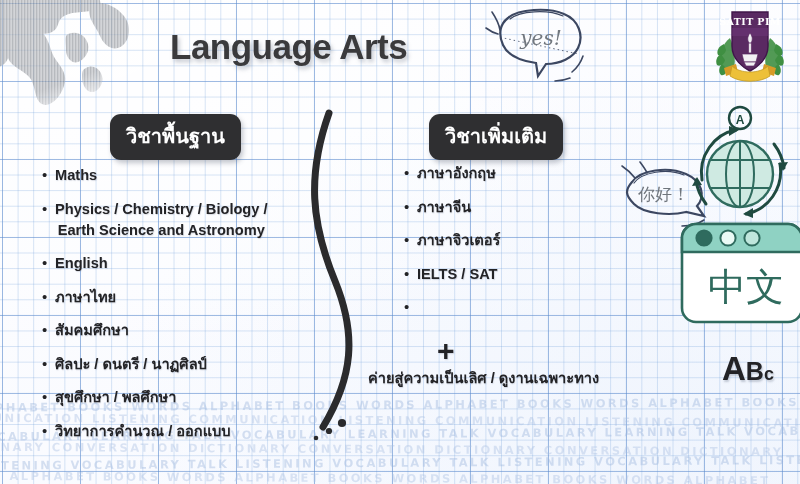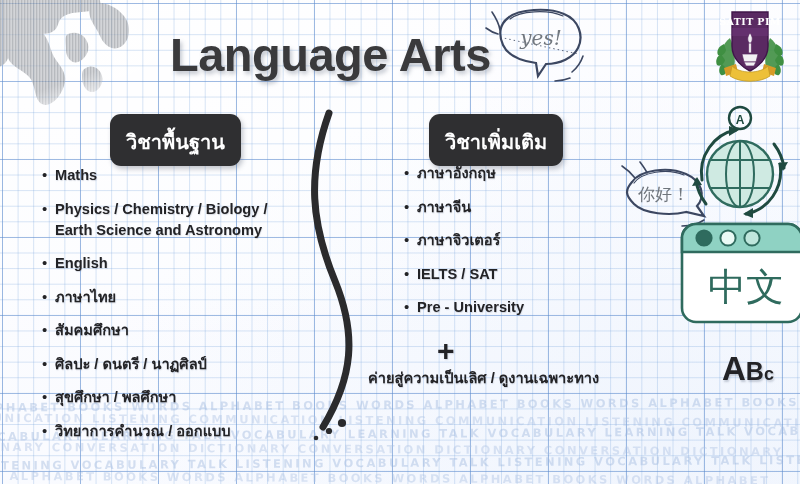--- a/index.html
+++ b/index.html
@@ -61,34 +61,34 @@
 
   
   .worldmap{
     position:absolute;left:-6px;top:-10px;width:150px;height:135px;
     opacity:.62;
   }
 
   
   .title{
     position:absolute;left:170px;top:27px;
-    font-size:47px;font-weight:bold;
+    font-size:35px;font-weight:bold;
     color:#3a3a3c;
     letter-spacing:-.5px;
     text-shadow:2px 3px 4px rgba(90,100,120,.35);
     font-family:"Liberation Sans",sans-serif;
   }
 
   
   .badge{
     position:absolute;
     background:#2f2f31;
     color:#ffffff;
     border-radius:11px;
-    padding:12px 16px 8px 16px;
+    padding:6px 16px 8px 16px;
     font-size:20px;
     font-weight:bold;
     font-family:"Liberation Sans","DejaVu Sans",sans-serif;
     box-shadow:2px 3px 5px rgba(60,70,90,.3);
     white-space:nowrap;
   }
   #badge-basic{left:110px;top:114px;}
   #badge-extra{left:429px;top:114px;}
 
   
@@ -103,20 +103,21 @@
   .bullet{
     width:13px;flex:0 0 13px;
     font-size:15px;line-height:20px;
     color:#232326;
   }
   .itext{
     font-size:14.6px;font-weight:bold;line-height:21px;
     color:#232326;
     font-family:"Liberation Sans","DejaVu Sans",sans-serif;
     text-shadow:.6px .6px 1px rgba(120,130,150,.28);
+    text-align:center;
   }
   .itext .l2{display:block;margin-top:0;}
 
   .plus{
     position:absolute;left:437px;top:336px;
     font-size:30px;font-weight:bold;color:#232326;
     line-height:1;
     text-shadow:.8px .8px 1.4px rgba(120,130,150,.3);
   }
   .camp-line{
@@ -306,21 +307,20 @@
     <div class="item">
       <span class="bullet">•</span>
       <span class="itext">ภาษาจิวเตอร์</span>
     </div>
     <div class="item">
       <span class="bullet">•</span>
       <span class="itext">IELTS / SAT</span>
     </div>
     <div class="item">
       <span class="bullet">•</span>
-      <span class="itext">Pre - University</span>
     </div>
   </div>
 
   <div class="plus">+</div>
   <div class="camp-line">ค่ายสู่ความเป็นเลิศ / ดูงานเฉพาะทาง</div>
 
   <svg class="nihao-bubble" viewBox="0 0 106 82">
     <g fill="none" stroke="#3c4761" stroke-width="2.2" stroke-linecap="round">
       <path d="M20 24 C28 12 56 8 74 16 C90 23 94 38 85 48 L92 58 L74 54
                C58 58 32 56 22 46 C13 37 13 32 20 24 Z"></path>

